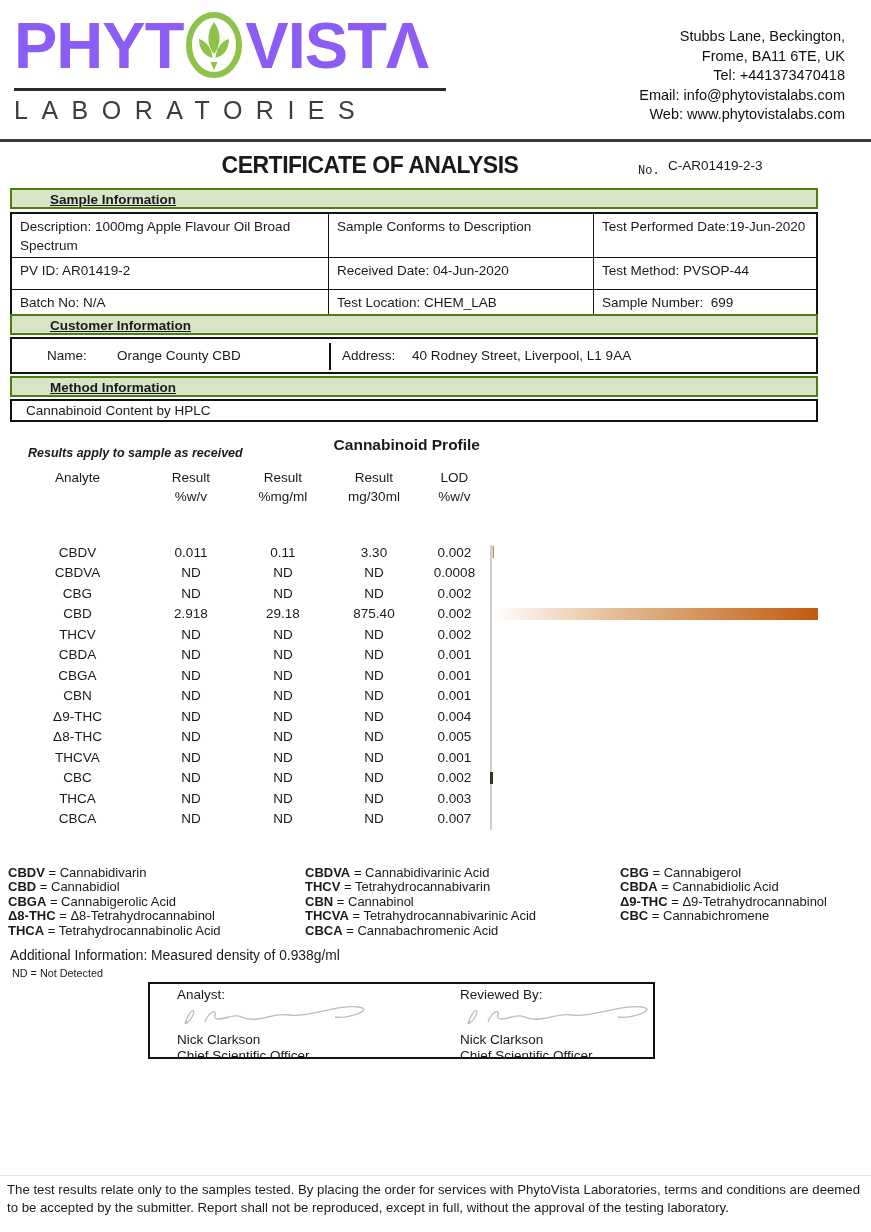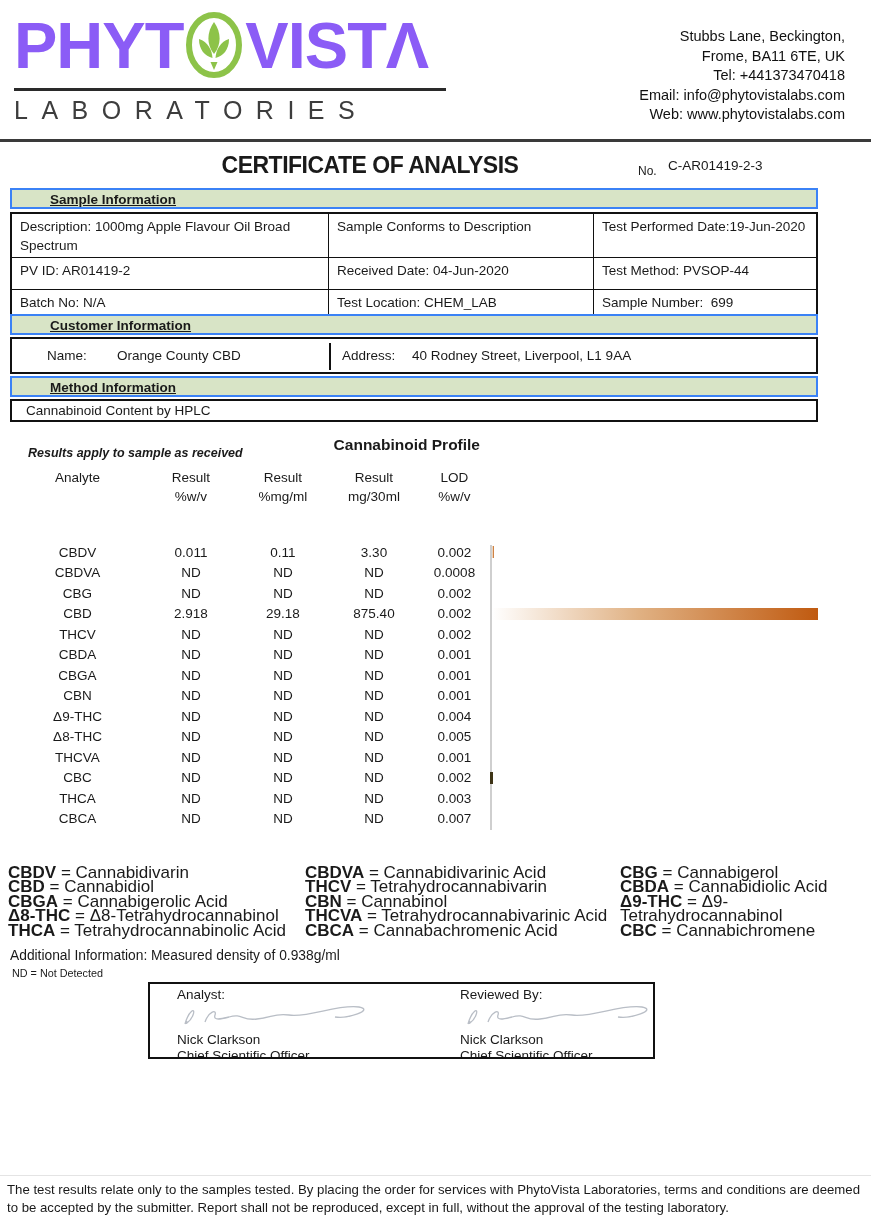--- a/index.html
+++ b/index.html
@@ -11,25 +11,25 @@
   
   .logo-block { position:absolute; left:14px; top:4px; width:432px; }
   .logo-word { display:flex; align-items:center; height:82px; color:#8b5cf6; font-weight:bold; font-size:65px; letter-spacing:-1px; }
   .logo-word .leaf { margin:0 2px; }
   .logo-sub { border-top:3px solid #2a2a2a; margin-top:2px; padding-top:5px;
     color:#3d3d3d; font-size:25px; letter-spacing:13.5px; white-space:nowrap; }
   .contact { position:absolute; right:26px; top:27px; text-align:right; font-size:14.5px; line-height:19.5px; color:#111; }
   .top-rule { position:absolute; left:0; top:139px; width:871px; height:3px; background:#3a3a3a; }
   
   .title { position:absolute; left:0; top:152px; width:740px; text-align:center; font-weight:bold; font-size:23px; letter-spacing:-0.5px; }
-  .no-label { position:absolute; left:638px; top:164px; font-size:12px; }
+  .no-label { position:absolute; left:638px; top:164px; font-size:12px;font-family:Liberation Mono, monospace; }
   .no-value { position:absolute; left:668px; top:158px; font-size:13.5px; }
   
   .section { position:absolute; left:10px; width:808px; }
-  .sec-bar { height:21px; background:#d8e4c6; border:2px solid #3b82f6; }
+  .sec-bar { height:21px; background:#d8e4c6; border:2px solid #4d7c0f; }
   .sec-bar span { display:inline-block; margin-left:38px; font-weight:bold; font-size:13.5px; line-height:16px; text-decoration:underline; }
   .sample-table { position:absolute; left:0; top:24px; width:808px; border:2px solid #111;
     display:grid; grid-template-columns:317px 265px 1fr; grid-template-rows:44px 32px 33px; }
   .sample-cell { border-right:1.5px solid #111; border-bottom:1.5px solid #111; padding:3px 8px;
     font-size:13.5px; line-height:19px; white-space:pre-wrap; }
   .sample-cell:nth-child(3n) { border-right:none; }
   .sample-cell:nth-child(n+7) { border-bottom:none; }
   .cust-box { position:absolute; left:0; top:23px; width:808px; height:37px; border:2px solid #111; font-size:13.5px; }
   .cust-box .lbl-name { position:absolute; left:35px; top:9px; }
   .cust-box .val-name { position:absolute; left:105px; top:9px; }
@@ -45,21 +45,21 @@
   .phead .col { text-align:center; line-height:19px; }
   .c0 { width:135px; } .c1 { width:92px; } .c2 { width:92px; } .c3 { width:90px; } .c4 { width:71px; }
   .pbody { position:absolute; left:10px; top:542px; width:480px; }
   .prow { position:relative; height:20.5px; display:flex; align-items:center; font-size:13.5px; }
   .pc { text-align:center; }
   .pbar { position:absolute; left:482px; top:4px; height:12px;
     background:linear-gradient(90deg,#ffffff 0%,#e0b183 45%,#c05a10 100%); }
   .chart-axis { position:absolute; left:490px; top:545px; width:2px; height:285px; background:#cfcfcf; }
   .axis-tick { position:absolute; left:490px; top:772px; width:3px; height:12px; background:#3e3416; }
   
-  .abbr-col { position:absolute; top:866px; font-size:17px; line-height:14.4px; }
+  .abbr-col { position:absolute; top:866px; font-size:13px; line-height:14.4px; }
   .abbr-col b { font-weight:bold; }
   .abbr-1 { left:8px; } .abbr-2 { left:305px; } .abbr-3 { left:620px; }
   
   .additional { position:absolute; left:10px; top:948px; font-weight:normal; font-size:13.8px; }
   .nd-note { position:absolute; left:12px; top:967px; font-size:10.8px; }
   .sig-box { position:absolute; left:148px; top:982px; width:507px; height:77px; border:2px solid #111; overflow:hidden; }
   .sig-col { position:absolute; top:0; width:240px; height:77px; }
   .sig-col.left { left:27px; } .sig-col.right { left:310px; }
   .sig-label { position:absolute; top:3px; font-size:13.5px; }
   .sig-img { position:absolute; top:14px; left:0; }

